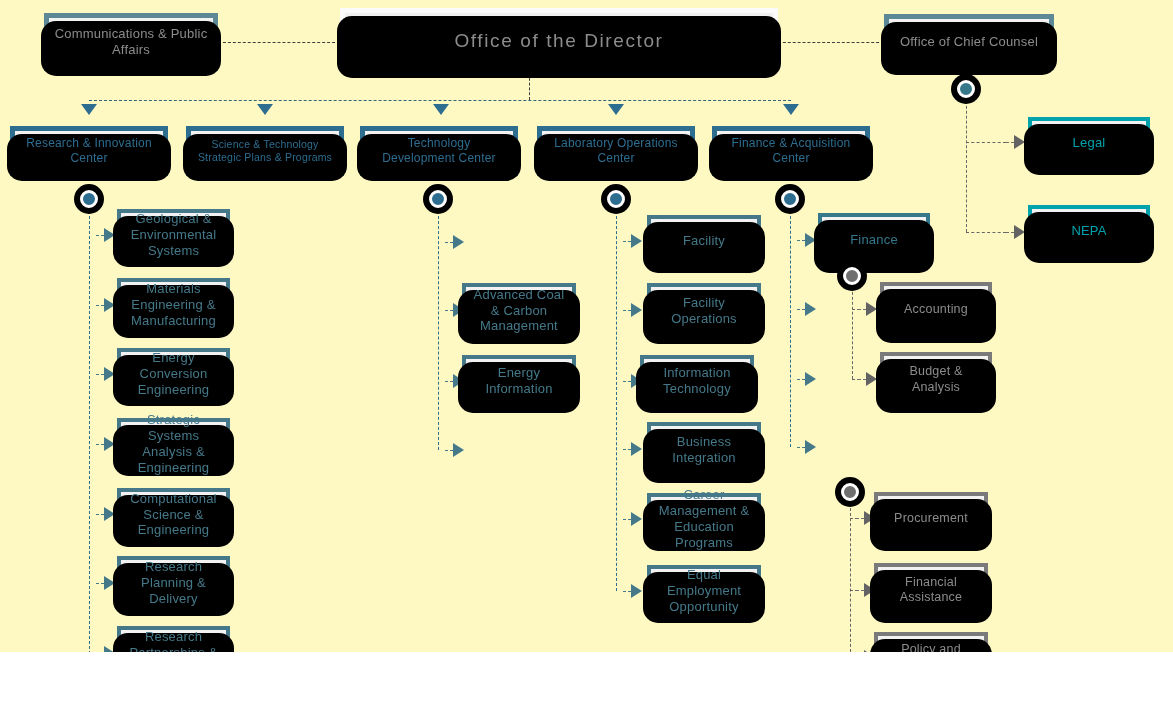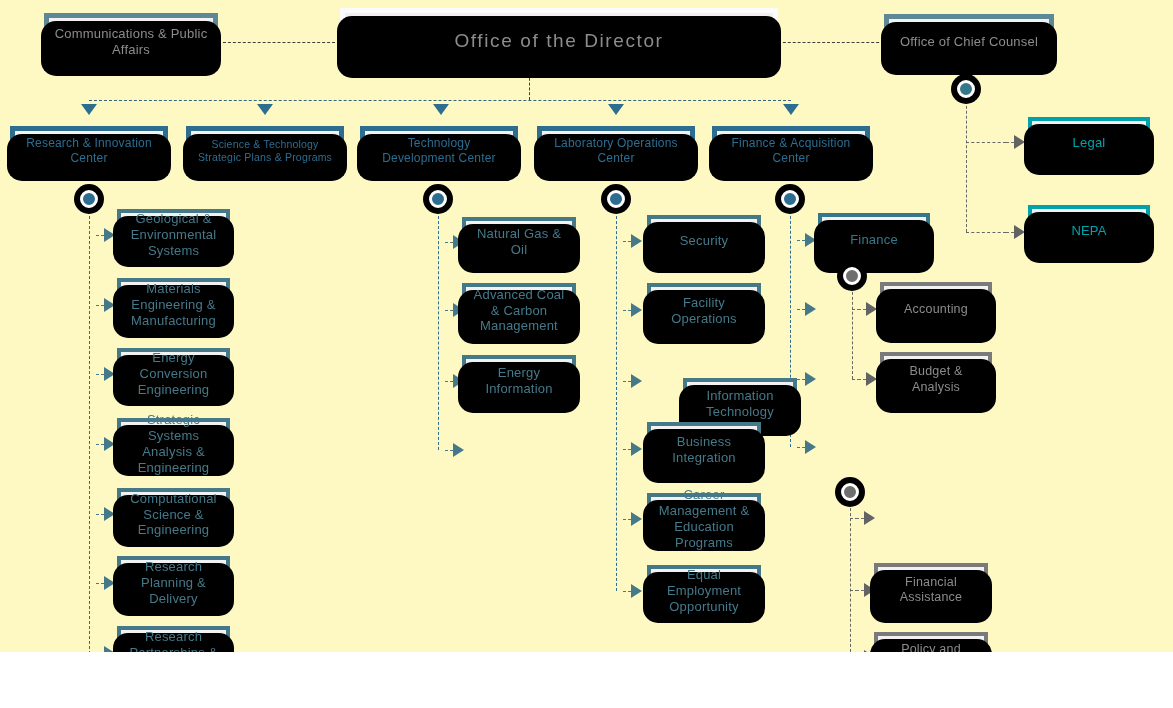--- a/index.html
+++ b/index.html
@@ -217,31 +217,31 @@
   <div class="node b-center" style="left:712px;top:126px;width:158px;height:50px;">Finance &amp; Acquisition Center</div>
 
   <div class="node b-teal" style="left:117px;top:209px;width:113px;height:52px;">Geological &amp; Environmental Systems</div>
   <div class="node b-teal" style="left:117px;top:278px;width:113px;height:54px;">Materials Engineering &amp; Manufacturing</div>
   <div class="node b-teal" style="left:117px;top:348px;width:113px;height:52px;">Energy Conversion Engineering</div>
   <div class="node b-teal" style="left:117px;top:418px;width:113px;height:52px;">Strategic Systems Analysis &amp; Engineering</div>
   <div class="node b-teal" style="left:117px;top:488px;width:113px;height:53px;">Computational Science &amp; Engineering</div>
   <div class="node b-teal" style="left:117px;top:556px;width:113px;height:54px;">Research Planning &amp; Delivery</div>
   <div class="node b-teal" style="left:117px;top:626px;width:113px;height:54px;">Research Partnerships &amp; Tech Transfer</div>
 
-  <div class="node b-teal" style="left:462px;top:217px;width:114px;height:50px;">Natural Gas &amp; Oil</div>
   <div class="node b-teal" style="left:462px;top:283px;width:114px;height:55px;">Advanced Coal &amp; Carbon Management</div>
   <div class="node b-teal" style="left:462px;top:355px;width:114px;height:52px;">Energy Information</div>
 
-  <div class="node b-teal" style="left:647px;top:215px;width:114px;height:52px;">Security</div>
+  <div class="node b-teal" style="left:647px;top:215px;width:114px;height:52px;">Facility</div>
   <div class="node b-teal" style="left:647px;top:283px;width:114px;height:55px;">Facility Operations</div>
-  <div class="node b-teal" style="left:683px;top:355px;width:114px;height:52px;margin-top:23px;">Information Technology</div>
+  <div class="node b-teal" style="left:640px;top:355px;width:114px;height:52px;">Information Technology</div>
   <div class="node b-teal" style="left:647px;top:422px;width:114px;height:55px;">Business Integration</div>
   <div class="node b-teal" style="left:647px;top:493px;width:114px;height:52px;">Career Management &amp; Education Programs</div>
   <div class="node b-teal" style="left:647px;top:565px;width:114px;height:52px;">Equal Employment Opportunity</div>
 
   <div class="node b-fin" style="left:818px;top:213px;width:112px;height:54px;">Finance</div>
   <div class="node b-gray" style="left:880px;top:282px;width:112px;height:55px;">Accounting</div>
   <div class="node b-gray" style="left:880px;top:352px;width:112px;height:55px;">Budget &amp; Analysis</div>
 
+  <div class="node b-gray" style="left:874px;top:492px;width:114px;height:53px;">Procurement</div>
   <div class="node b-gray" style="left:874px;top:563px;width:114px;height:54px;">Financial Assistance</div>
   <div class="node b-gray" style="left:874px;top:632px;width:114px;height:51px;">Policy and Analysis</div>
 
 </div>
 
 </body></html>

